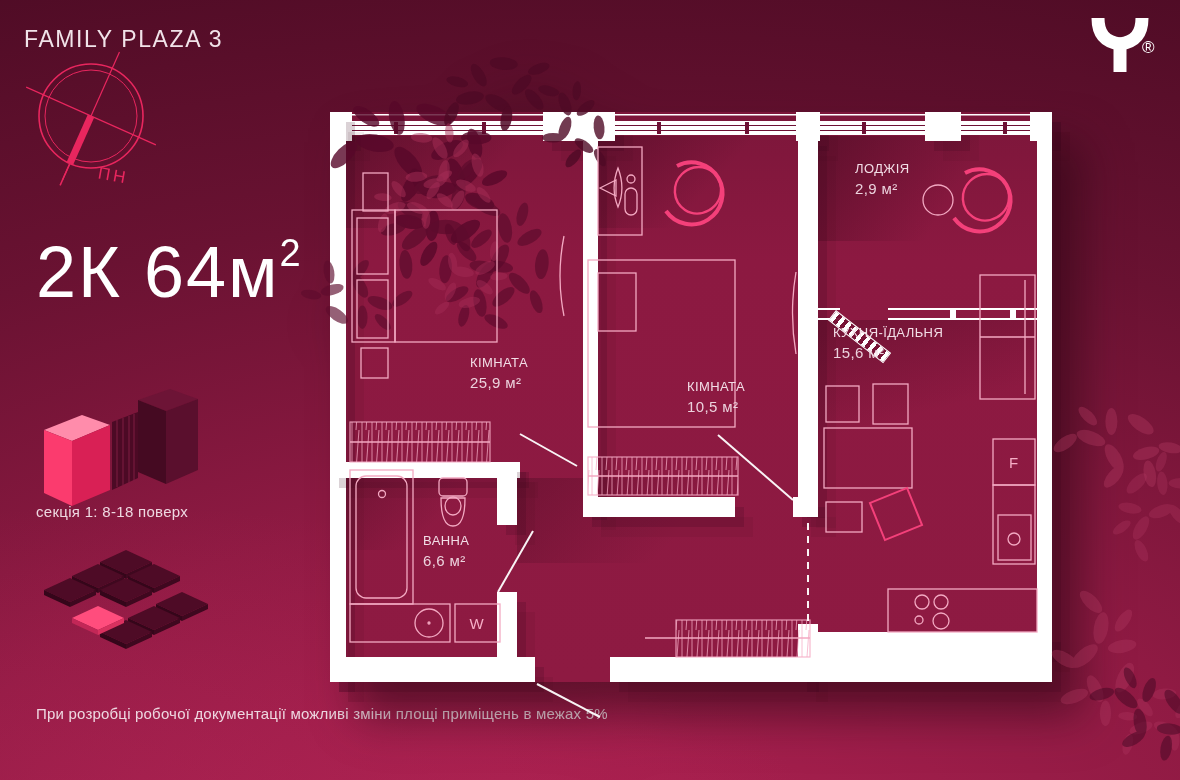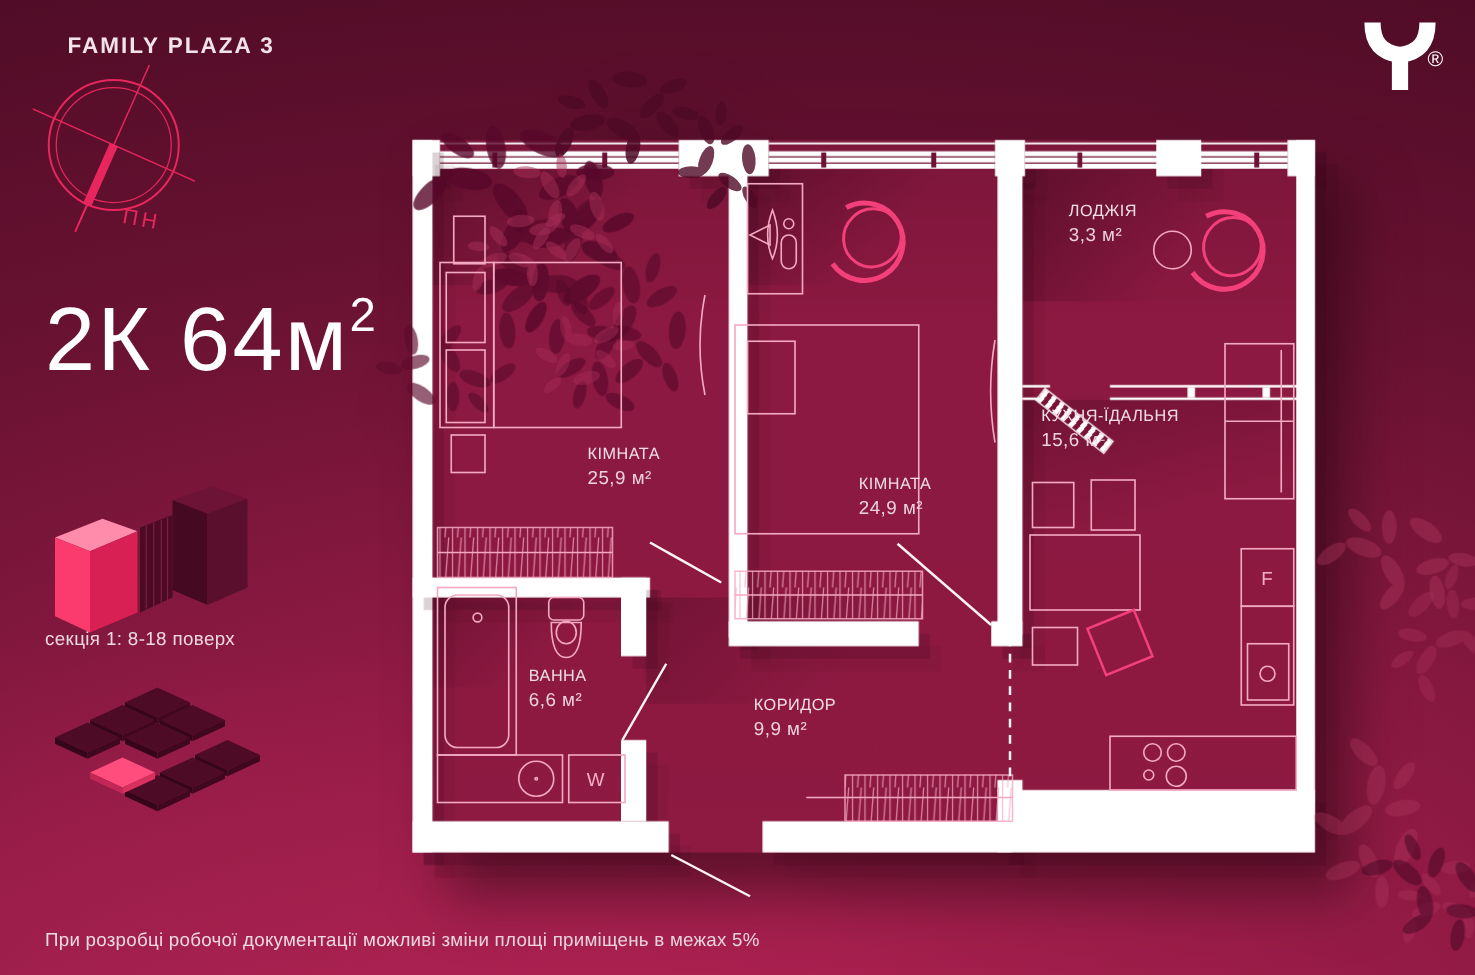--- a/index.html
+++ b/index.html
@@ -1,25 +1,25 @@
 <!DOCTYPE html>
 <html><head>
 <meta charset="utf-8">
 <style>
   html,body{margin:0;padding:0;background:#2a0512;}
   .stage{position:relative;width:1180px;height:780px;overflow:hidden;
     font-family:"Liberation Sans","DejaVu Sans",sans-serif;
     background:
       radial-gradient(95% 70% at 10% 108%, rgba(205,45,100,.30), rgba(205,45,100,0) 62%),
       radial-gradient(150% 125% at 50% 112%, #ae2151 0%, #8f1a43 38%, #6a1232 68%, #4c0b24 100%);}
-  .ttl{position:absolute;left:54px;top:26px;color:#f1e3e9;font-size:18px;font-weight:700;letter-spacing:1.6px;}
+  .ttl{position:absolute;left:24px;top:26px;color:#f1e3e9;font-size:23px;font-weight:400;letter-spacing:1.6px;}
   .headline{position:absolute;left:36px;top:236px;color:#ffffff;font-size:72px;font-weight:300;letter-spacing:2px;line-height:1;}
   .headline sup{font-size:38px;position:relative;top:-6px;vertical-align:super;}
   .caption{position:absolute;left:36px;color:#eed8e1;font-size:15px;font-weight:400;letter-spacing:.3px;}
-  .disclaimer{position:absolute;left:36px;top:744px;color:#eed8e1;font-size:15px;letter-spacing:.2px;}
+  .disclaimer{position:absolute;left:36px;top:705px;color:#eed8e1;font-size:15px;letter-spacing:.2px;}
   .pn{position:absolute;left:98px;top:166px;color:#e8265e;font-size:17px;letter-spacing:3px;transform:rotate(10deg);font-weight:300;}
   .reg{position:absolute;left:1142px;top:38px;color:#ffffff;font-size:17px;}
   
   .plan{position:absolute;left:330px;top:110px;width:722px;height:572px;filter:drop-shadow(26px 30px 22px rgba(42,5,19,.55));}
   .floor{position:absolute;left:0;top:2px;width:722px;height:570px;
     background:linear-gradient(180deg,#7c163a 0%,#8c1941 26%,#8e1a42 100%);}
   .wall{position:absolute;background:#fff;box-shadow:9px 10px 0 rgba(58,7,26,.18),18px 20px 0 rgba(58,7,26,.08);}
   .window{position:absolute;top:4px;height:22px;
     background:
       repeating-linear-gradient(90deg, #6e1134 0 4px, rgba(0,0,0,0) 4px 88px) 42px 8px / 100% 12px no-repeat,
@@ -298,37 +298,33 @@
         <line class="wl" x1="478" y1="400" x2="478" y2="514" stroke-dasharray="7 6"></line>
       </g>
     </svg>
 
     <div class="rlabel" style="left:140px;top:244px">
       <span class="nm">КІМНАТА</span>
       <span class="ar">25,9 м²</span>
     </div>
     <div class="rlabel" style="left:357px;top:268px">
       <span class="nm">КІМНАТА</span>
-      <span class="ar">24,9 м²</span>
+      <span class="ar">10,5 м²</span>
     </div>
     <div class="rlabel" style="left:525px;top:50px">
       <span class="nm">ЛОДЖІЯ</span>
-      <span class="ar">3,3 м²</span>
+      <span class="ar">2,9 м²</span>
     </div>
     <div class="rlabel" style="left:503px;top:214px">
       <span class="nm">КУХНЯ-ЇДАЛЬНЯ</span>
       <span class="ar">15,6 м²</span>
     </div>
     <div class="rlabel" style="left:93px;top:422px">
       <span class="nm">ВАННА</span>
       <span class="ar">6,6 м²</span>
-    </div>
-    <div class="rlabel" style="left:273px;top:445px">
-      <span class="nm">КОРИДОР</span>
-      <span class="ar">9,9 м²</span>
     </div>
   </div>
 
   <svg class="fol" style="left:1046px;top:398px" width="134" height="382" viewBox="0 0 134 382">
     <use href="#br" transform="translate(45,40) scale(1.5) rotate(20)" style="color:#b23a63" opacity=".38"></use>
     <use href="#br" transform="translate(95,130) scale(1.3) rotate(-60)" style="color:#b23a63" opacity=".3"></use>
     <use href="#br" transform="translate(55,230) scale(1.6) rotate(100)" style="color:#b23a63" opacity=".35"></use>
     <use href="#br" transform="translate(95,330) scale(1.2) rotate(-20)" style="color:#b23a63" opacity=".3"></use>
     <use href="#br" transform="translate(80,300) scale(1.4) rotate(40)" style="color:#420722" opacity=".5"></use>
   </svg>

